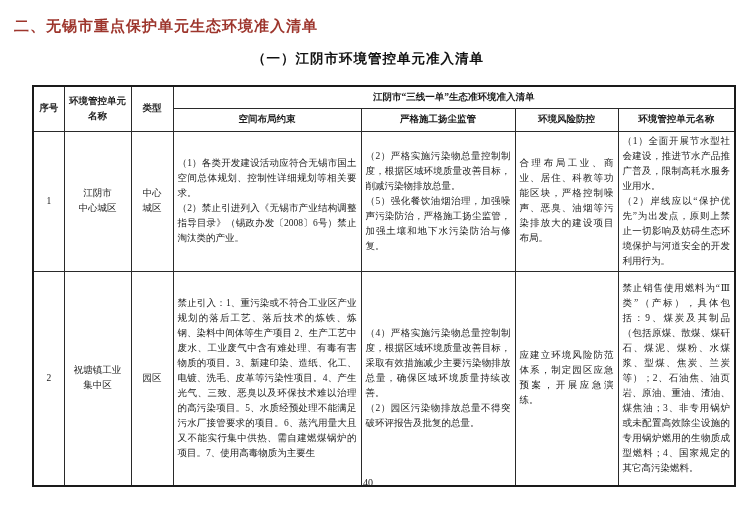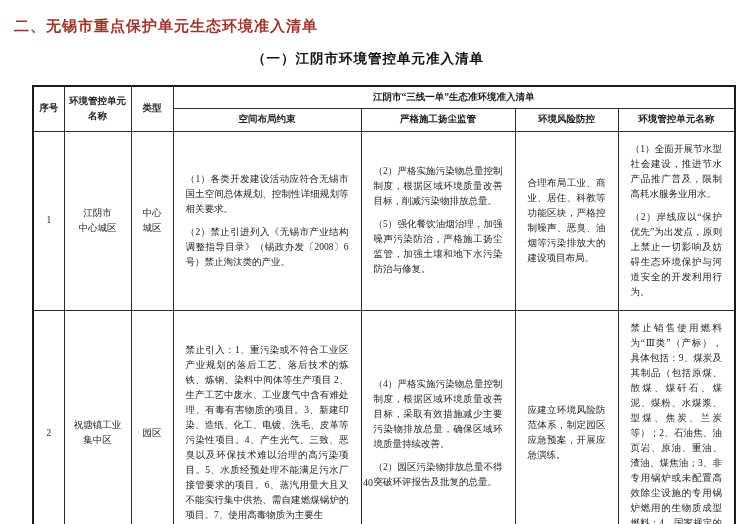--- a/index.html
+++ b/index.html
@@ -63,21 +63,21 @@
     text-align: center;
     white-space: pre-line;
   }
   td.body-cell {
     text-align: justify;
   }
   td.top-align {
     vertical-align: middle;
   }
   td p {
-    margin: 8px;
+    margin: 0;
     padding: 0;
   }
   .page-number {
     position: absolute;
     left: 0;
     top: 477px;
     width: 736px;
     text-align: center;
     font-size: 10px;
     color: #222;

